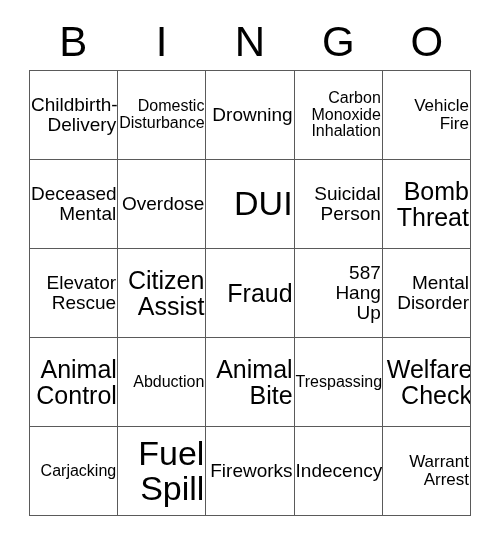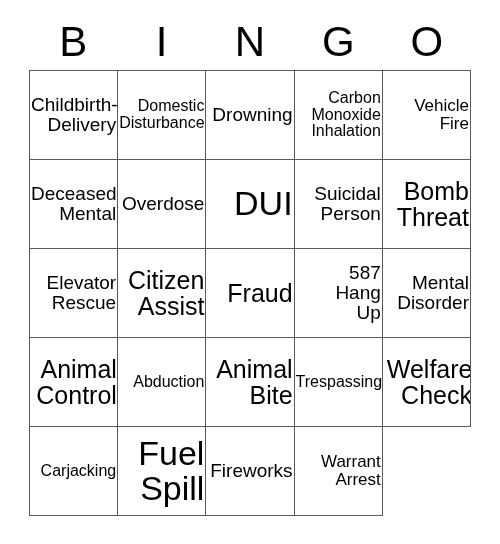--- a/index.html
+++ b/index.html
@@ -174,19 +174,22 @@
     <div class="cell fs-sm">
         <span class="cell-text">Carjacking</span>
       </div>
     <div class="cell fs-xxl">
         <span class="cell-text">Fuel
 Spill</span>
       </div>
     <div class="cell fs-md">
         <span class="cell-text">Fireworks</span>
       </div>
+    <div class="cell fs-md">
+        <span class="cell-text">Indecency</span>
+      </div>
     <div class="cell fs-lg">
         <span class="cell-text">Warrant
 Arrest</span>
       </div>
   </div>
 
 </div>
 
 </body></html>

